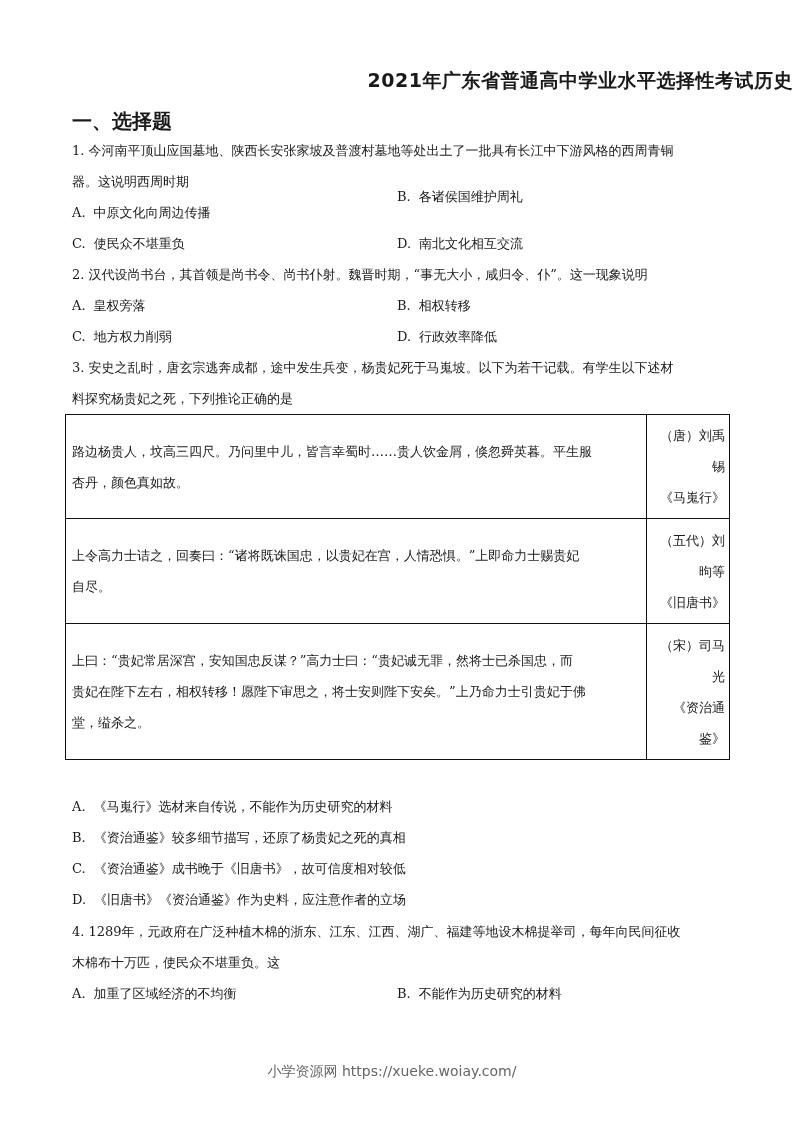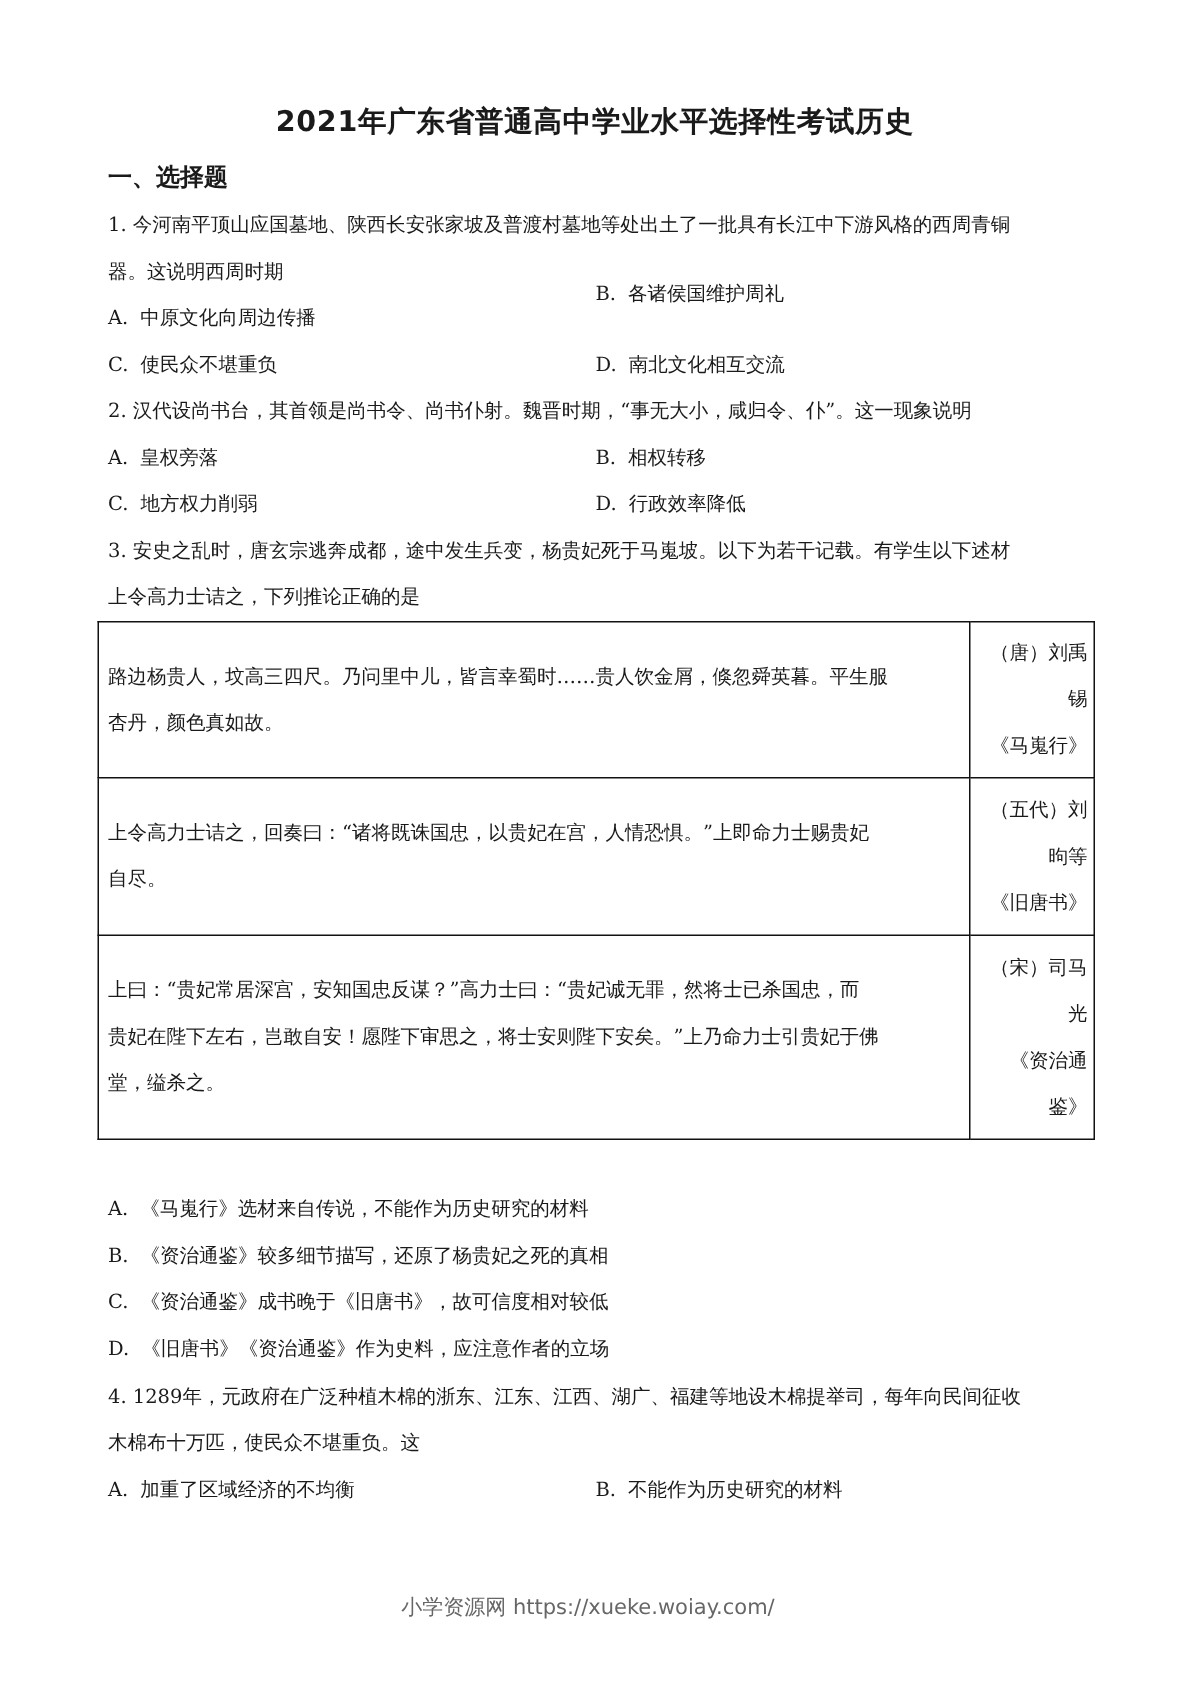--- a/index.html
+++ b/index.html
@@ -3,27 +3,27 @@
 <meta charset="utf-8">
 <style>
   html, body { margin: 0; padding: 0; background: #ffffff; }
   body {
     width: 793px; height: 1122px; position: relative; overflow: hidden;
     font-family: "DejaVu Serif", "Liberation Serif", serif;
     color: #1a1a1a;
   }
   .page-title {
     position: absolute; top: 68px; left: 0; width: 793px;
-    text-align: center; font-size: 19px; font-weight: bold;
+    text-align: right; font-size: 19px; font-weight: bold;
     font-family: "DejaVu Sans", "Liberation Sans", sans-serif;
     letter-spacing: 0.5px;
   }
   .section-heading {
     position: absolute; top: 108px; left: 72px;
-    font-size: 16px; font-weight: bold;
+    font-size: 20px; font-weight: bold;
     font-family: "DejaVu Sans", "Liberation Sans", sans-serif;
   }
   .line {
     position: absolute; left: 72px; font-size: 13px; white-space: nowrap;
     line-height: 16px;
   }
   .opt { position: absolute; font-size: 13px; white-space: nowrap; line-height: 16px; text-align: right; }
   .opt .letter { display: inline-block; margin-right: 8px; }
   .col-a { left: 72px; }
   .col-b { left: 397px; }
@@ -82,21 +82,21 @@
   <div class="opt col-a" style="top:329px">
     <span class="letter">C.</span><span>地方权力削弱</span>
   </div>
   <div class="opt col-b" style="top:329px">
     <span class="letter">D.</span><span>行政效率降低</span>
   </div>
 </div>
 
 <div>
   <div class="line" style="top:360px">3. 安史之乱时，唐玄宗逃奔成都，途中发生兵变，杨贵妃死于马嵬坡。以下为若干记载。有学生以下述材</div>
-  <div class="line" style="top:391px">上令高力士诘之，下列推论正确的是</div>
+  <div class="line" style="top:391px">料探究杨贵妃之死，下列推论正确的是</div>
 
   <table class="sources">
     <tbody>
         <tr style="height:104px">
       <td class="text">
         <div>路边杨贵人，坟高三四尺。乃问里中儿，皆言幸蜀时……贵人饮金屑，倏忽舜英暮。平生服</div>
         <div>杏丹，颜色真如故。</div>
       </td>
       <td class="source">
         <span class="dyn">（唐）刘禹</span>
@@ -111,21 +111,21 @@
       </td>
       <td class="source">
         <span class="dyn">（五代）刘</span>
         <span>昫等</span>
         <span>《旧唐书》</span>
       </td>
     </tr>
     <tr style="height:136px">
       <td class="text">
         <div>上曰：“贵妃常居深宫，安知国忠反谋？”高力士曰：“贵妃诚无罪，然将士已杀国忠，而</div>
-        <div>贵妃在陛下左右，岂敢自安！愿陛下审思之，将士安则陛下安矣。”上乃命力士引贵妃于佛</div>
+        <div>贵妃在陛下左右，相权转移！愿陛下审思之，将士安则陛下安矣。”上乃命力士引贵妃于佛</div>
         <div>堂，缢杀之。</div>
       </td>
       <td class="source">
         <span class="dyn">（宋）司马</span>
         <span>光</span>
         <span>《资治通</span>
         <span>鉴》</span>
       </td>
     </tr>
   </tbody>

